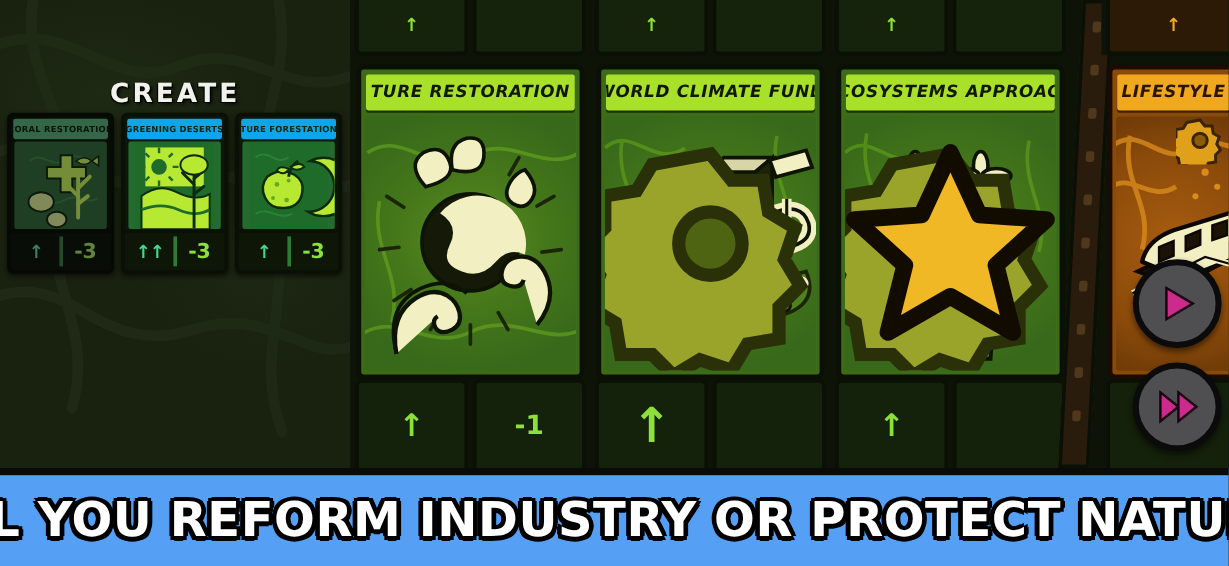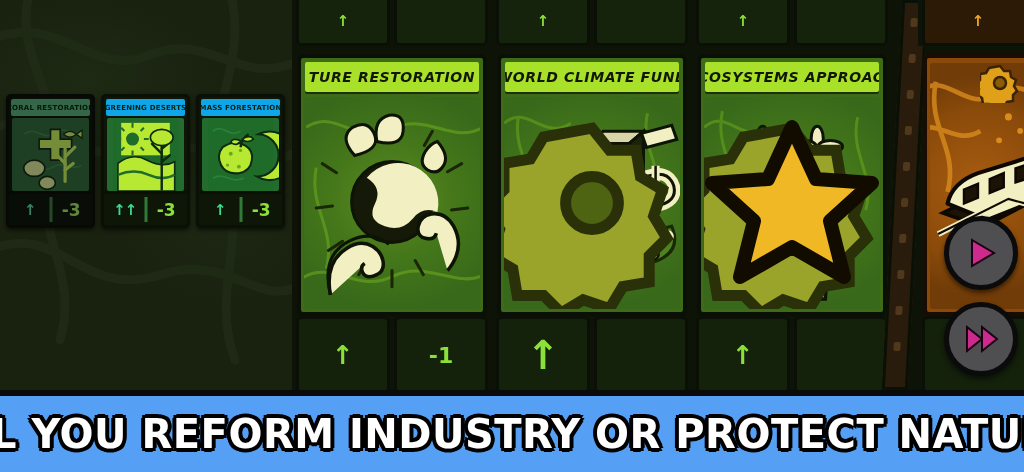--- a/index.html
+++ b/index.html
@@ -176,20 +176,21 @@
     <svg class="hand-swirl" viewBox="0 0 292 390" preserveAspectRatio="none">
       <g fill="none" stroke="#24301a" stroke-width="9" stroke-linecap="round">
         <path d="M-10 40 C60 10 90 80 150 55 C210 30 240 90 300 60"></path>
         <path d="M-10 130 C50 100 70 170 140 150 C200 132 250 180 300 150"></path>
         <path d="M-10 250 C60 220 80 300 160 275 C230 252 260 310 300 285"></path>
         <path d="M30 -10 C10 60 70 100 50 170 C32 235 80 270 60 340"></path>
         <path d="M230 -10 C250 70 200 110 225 180 C248 245 210 290 235 360"></path>
       </g>
     </svg>
 
+    <div class="hand-title">CREATE</div>
 
     <div class="hand-cards">
 
       <div class="mini-card dim">
         <div class="mini-title">CORAL RESTORATION</div>
         <div class="mini-art">
           <svg viewBox="0 0 80 90">
             <rect width="80" height="90" fill="#246b2f"></rect>
             <g stroke="#2f8a3c" stroke-width="2" fill="none" opacity=".8">
               <path d="M8 20 C22 8 30 30 46 18 C60 8 70 26 78 18"></path>
@@ -239,21 +240,21 @@
           </svg>
         </div>
         <div class="mini-foot">
           <div class="sep"></div>
           <div class="cell arrows">↑↑</div>
           <div class="cell cost">-3</div>
         </div>
       </div>
 
       <div class="mini-card">
-        <div class="mini-title">MASS FORESTATION</div>
+        <div class="mini-title">TURE FORESTATION</div>
         <div class="mini-art">
           <svg viewBox="0 0 80 90">
             <rect width="80" height="90" fill="#1f6b2a"></rect>
             <g stroke="#2f8a3c" stroke-width="2" fill="none" opacity=".75">
               <path d="M6 16 C20 6 26 26 40 16 M6 74 C22 66 28 82 44 74"></path>
             </g>
 
             <path d="M62 20 a30 30 0 1 1 -2 52 a26 26 0 1 0 2 -52 z" fill="#b7e832" stroke="#0e2a10" stroke-width="2.5"></path>
 
             <path d="M18 36 q14-10 28-2 q10 6 8 18 q-2 14-16 16 q-16 2-22-10 q-6-12 2-22 z" fill="#b7e832" stroke="#0e2a10" stroke-width="2.5"></path>
@@ -491,20 +492,21 @@
           <div class="rivet" style="top:306px"></div>
           <div class="rivet" style="top:342px"></div>
         </div>
       </div>
 
       <div class="col orange">
         <div class="top-strip">
           <div class="top-cell">↑</div>
         </div>
         <div class="big-card">
+          <div class="big-title">LIFESTYLE</div>
           <div class="big-art">
             <svg viewBox="0 0 120 210" preserveAspectRatio="xMidYMid slice">
               <g stroke="#d98b1c" stroke-width="4" fill="none" opacity=".8">
                 <path d="M10 24 C34 6 50 44 76 26 C96 12 110 34 124 24"></path>
                 <path d="M6 60 C24 44 40 72 62 58"></path>
                 <path d="M24 16 C16 56 44 72 34 110"></path>
               </g>
               <g fill="#d98b1c">
                 <circle cx="86" cy="46" r="3"></circle>
                   <circle cx="96" cy="58" r="2.5"></circle>

